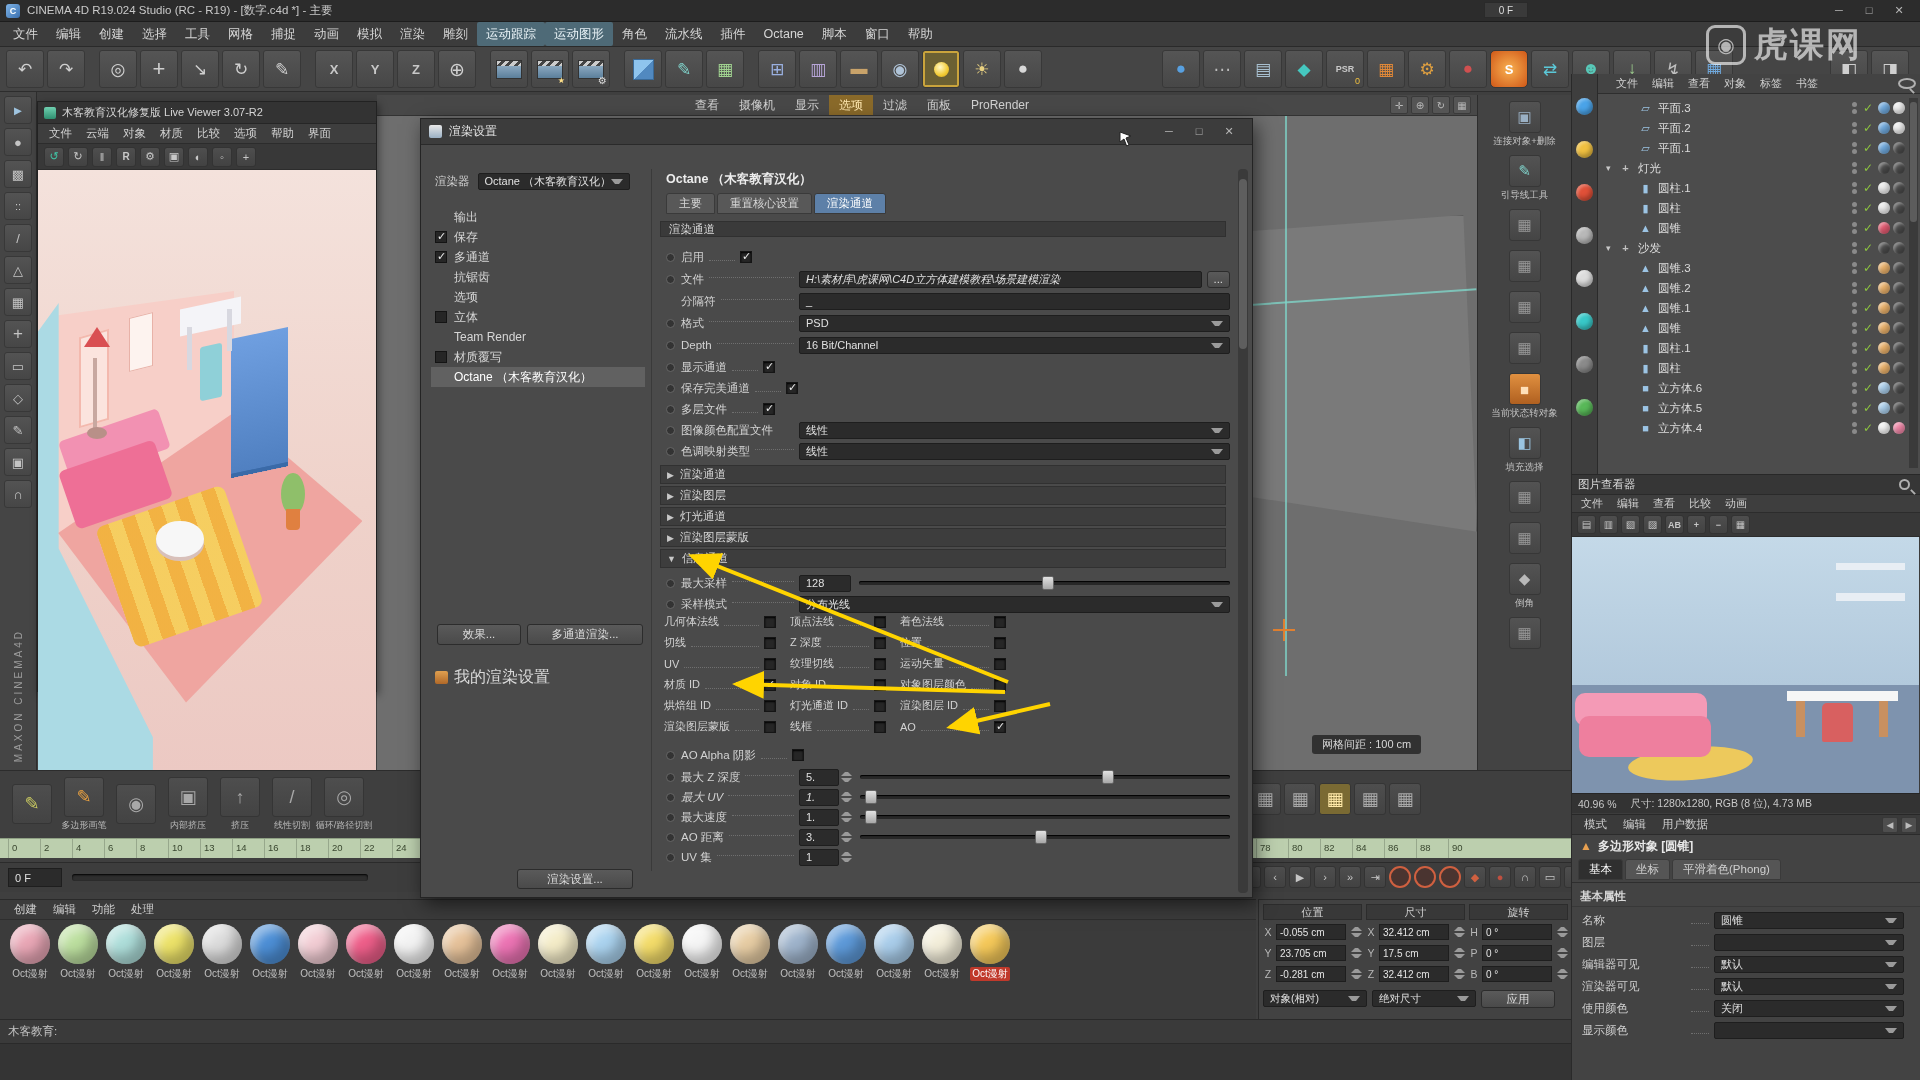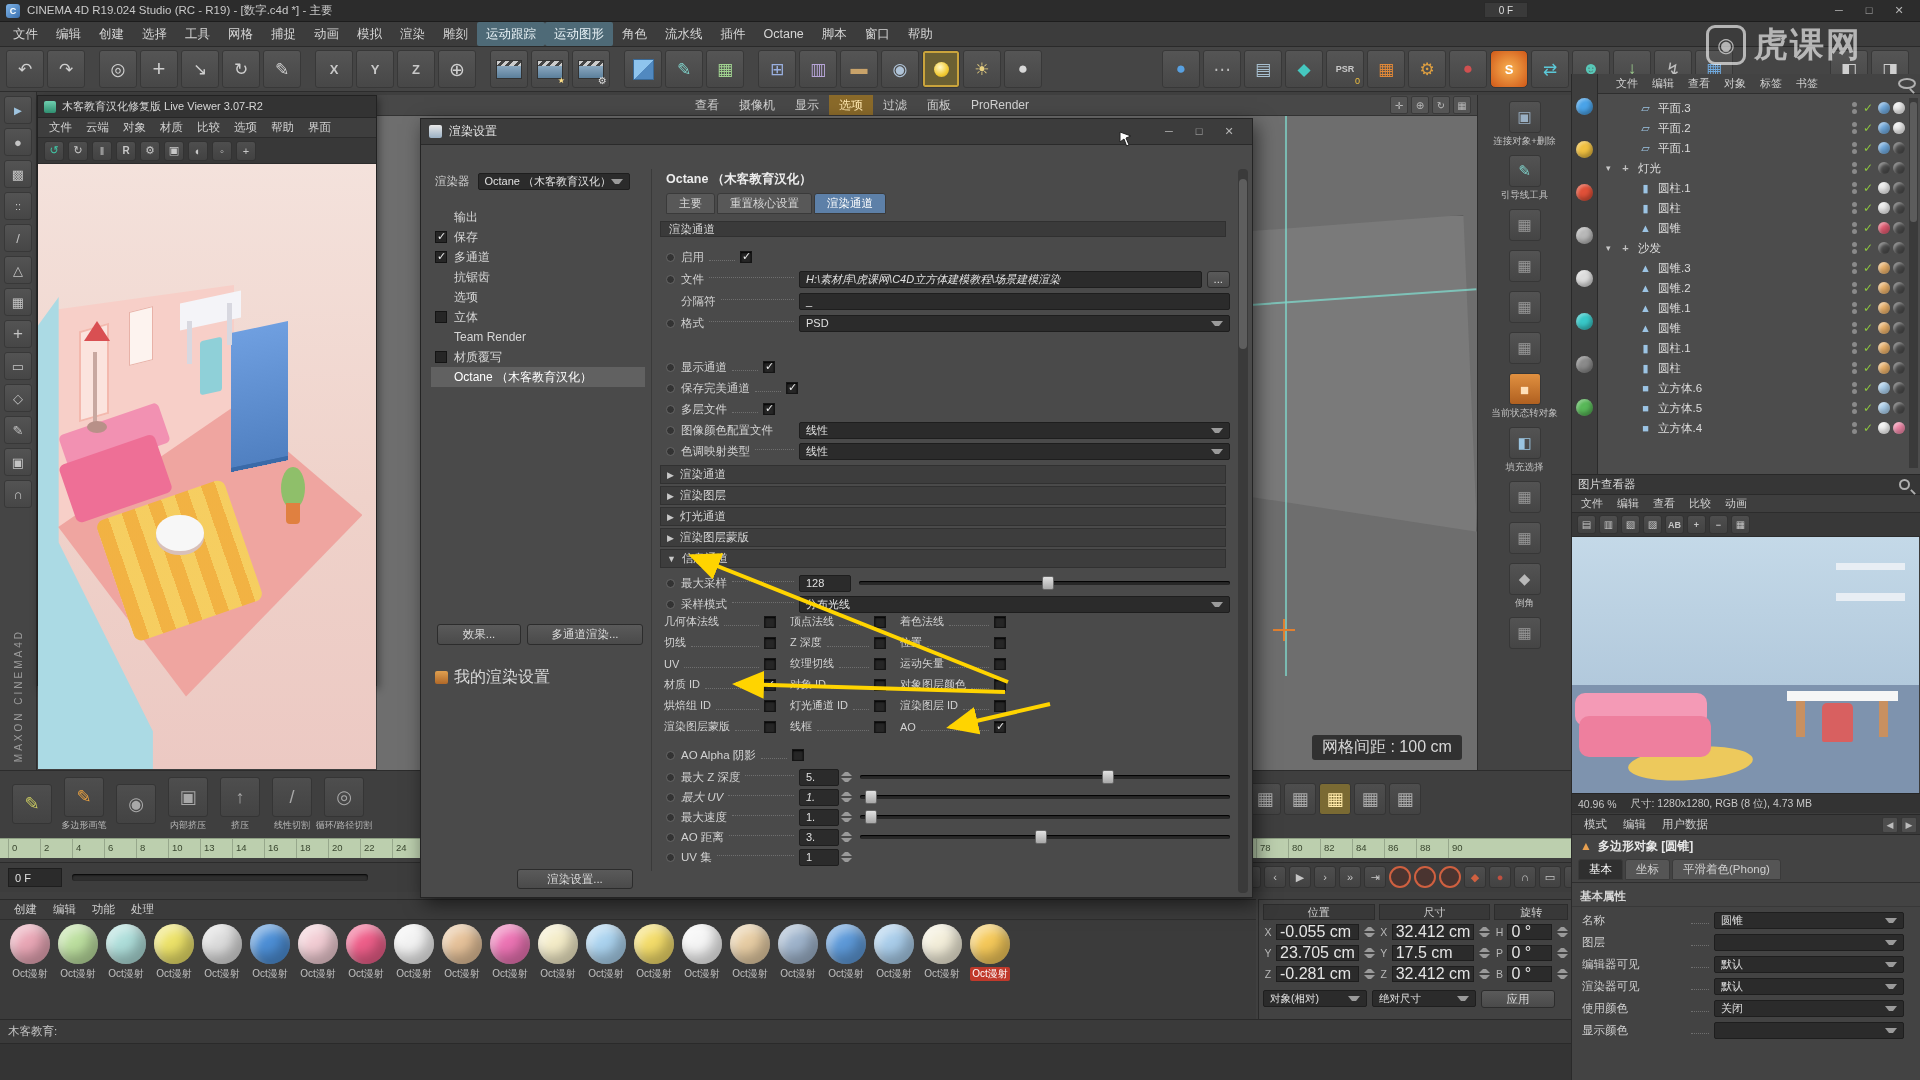--- a/index.html
+++ b/index.html
@@ -59,41 +59,41 @@
 .k-layout-a::before{content:"◧";} .k-layout-b::before{content:"◨";}
 
 #leftcol{left:0;top:92px;width:37px;height:678px;background:#454545;border-right:1px solid #2d2d2d;display:flex;flex-direction:column;align-items:center;padding-top:4px;}
 .lpi{width:28px;height:28px;margin-bottom:4px;background:linear-gradient(#535353,#464646);border:1px solid #383838;border-radius:3px;display:flex;align-items:center;justify-content:center;font-size:13px;color:#c4c4c4;flex:none;}
 .k-editable::before{content:"►";color:#9fc4e0;} .k-model::before{content:"●";} .k-texture::before{content:"▩";}
 .k-points::before{content:"::";font-size:11px;} .k-edges::before{content:"/";} .k-polys::before{content:"△";}
 .k-mesh::before{content:"▦";} .k-axis::before{content:"+";font-size:17px;} .k-workplane::before{content:"▭";}
 .k-snap::before{content:"◇";} .k-paint::before{content:"✎";} .k-lockpal::before{content:"▣";} .k-magnet::before{content:"∩";}
 #brand{writing-mode:vertical-rl;transform:rotate(180deg);font-size:10px;letter-spacing:3px;color:#9c9c9c;margin-top:auto;margin-bottom:8px;}
 
-#lv{left:37px;top:95px;width:340px;height:591px;background:#701a75;border:1px solid #222;box-shadow:2px 3px 8px rgba(0,0,0,.4);}
+#lv{left:37px;top:101px;width:340px;height:591px;background:#701a75;border:1px solid #222;box-shadow:2px 3px 8px rgba(0,0,0,.4);}
 #lvtitle{height:22px;background:#333;display:flex;align-items:center;padding:0 6px;border-bottom:1px solid #262626;}
 #lvtitle .ic{width:12px;height:12px;background:linear-gradient(#6fd0b0,#2f8f70);border-radius:2px;margin-right:6px;}
 #lvtitle .t{font-size:11px;color:#d6d6d6;white-space:nowrap;}
 #lvmenus{height:20px;background:#3e3e3e;display:flex;align-items:center;padding-left:4px;border-bottom:1px solid #2c2c2c;}
 #lvmenus span{padding:0 7px;font-size:11.5px;color:#cfcfcf;}
 #lvtools{height:26px;background:#383838;display:flex;align-items:center;gap:4px;padding-left:6px;border-bottom:1px solid #2c2c2c;}
 .lvi{width:20px;height:20px;background:linear-gradient(#4e4e4e,#424242);border:1px solid #333;border-radius:3px;display:flex;align-items:center;justify-content:center;font-size:11px;color:#c8c8c8;}
 .k-sync::before{content:"↺";color:#40c8a8;} .k-refresh::before{content:"↻";} .k-pause::before{content:"‖";}
 .k-region .t{font-size:10px;font-weight:bold;} .k-gear2::before{content:"⚙";} .k-lock2::before{content:"▣";}
 .k-half::before{content:"◐";} .k-pin::before{content:"◦";} .k-pick::before{content:"+";}
 #lvscene{position:relative;width:338px;height:605px;overflow:hidden;background:linear-gradient(180deg,#f4e2dc,#efd2ca 55%,#ecc9c3);}
 #lvscene div{position:absolute;}
 
 #vp{left:377px;top:95px;width:1100px;height:675px;background:#6e6e6e;overflow:hidden;}
 #vpmenu{position:absolute;left:0;top:0;width:100%;height:21px;background:#484848;border-bottom:1px solid #333;display:flex;align-items:center;padding-left:308px;}
 .vmenu{padding:0 10px;font-size:12px;color:#d2d2d2;line-height:20px;}
 .vmenu.active{background:#8a6a2a;color:#ffe8b0;}
 #vpicons{position:absolute;right:6px;top:1px;display:flex;gap:3px;}
 .vpi{width:18px;height:18px;background:#555;border:1px solid #3a3a3a;border-radius:2px;font-size:10px;color:#bbb;display:flex;align-items:center;justify-content:center;}
-#gridlabel{position:absolute;left:935px;top:640px;background:rgba(42,42,42,.9);border-radius:3px;padding:2px 10px;font-size:16px;color:#d8d8d8;}
+#gridlabel{position:absolute;left:935px;top:640px;background:rgba(42,42,42,.9);border-radius:3px;padding:2px 10px;font-size:11px;color:#d8d8d8;}
 
 #strip{left:1477px;top:95px;width:94px;height:675px;background:#434343;border-left:1px solid #2d2d2d;display:flex;flex-direction:column;align-items:center;padding-top:6px;}
 .sitem{display:flex;flex-direction:column;align-items:center;margin-bottom:7px;flex:none;}
 .sico{width:32px;height:32px;background:linear-gradient(#535353,#454545);border:1px solid #373737;border-radius:3px;display:flex;align-items:center;justify-content:center;font-size:15px;color:#c6c6c6;}
 .slabel{font-size:9.5px;color:#c2c2c2;margin-top:2px;text-align:center;width:92px;white-space:nowrap;overflow:hidden;}
 .k-connect::before{content:"▣";color:#9ab0c4;} .k-pen2::before{content:"✎";color:#7fd0c8;}
 .k-g1::before,.k-g2::before,.k-g3::before,.k-g4::before,.k-g5::before,.k-g6::before,.k-g7::before{content:"▦";color:#999;}
 .k-state{background:linear-gradient(#e09040,#b06020);} .k-state::before{content:"■";color:#ffe0b8;}
 .k-fill::before{content:"◧";color:#9ac4e0;} .k-bevel::before{content:"◆";color:#b8b8b8;}
 
@@ -128,21 +128,21 @@
 .mat{width:48px;display:flex;flex-direction:column;align-items:center;flex:none;}
 .msphere{width:40px;height:40px;border-radius:50%;background:var(--c,#888);box-shadow:inset -7px -9px 12px rgba(0,0,0,.28),inset 5px 7px 9px rgba(255,255,255,.45);}
 .mlabel{font-size:10px;color:#c0c0c0;margin-top:3px;padding:0 2px;white-space:nowrap;}
 .mat.sel .mlabel{background:#c0392b;color:#fff;border-radius:2px;}
 
 #cm{left:1258px;top:899px;width:314px;height:120px;background:#424242;border-top:1px solid #2a2a2a;border-left:1px solid #2a2a2a;padding:4px;}
 #cmgrid{display:grid;grid-template-columns:1fr 1fr 1fr;gap:4px;}
 .cmh{height:16px;background:#383838;border:1px solid #2c2c2c;font-size:11px;color:#cfcfcf;display:flex;align-items:center;justify-content:center;}
 .crow{height:18px;display:flex;align-items:center;gap:3px;margin-top:3px;}
 .axis{width:10px;font-size:10.5px;color:#b8b8b8;text-align:center;}
-.cinp{flex:1;height:16px;background:#2b2b2b;border:1px solid #1e1e1e;color:#e4e4e4;font-size:16px;display:flex;align-items:center;padding:0 3px;white-space:nowrap;overflow:hidden;}
+.cinp{flex:1;height:16px;background:#2b2b2b;border:1px solid #1e1e1e;color:#e4e4e4;font-size:10px;display:flex;align-items:center;padding:0 3px;white-space:nowrap;overflow:hidden;}
 #cmfoot{display:flex;gap:5px;margin-top:7px;}
 
 #sb{left:0;top:1019px;width:1571px;height:24px;background:#3a3a3a;border-top:1px solid #292929;display:flex;align-items:center;padding-left:8px;font-size:11.5px;color:#c4c4c4;}
 #bstrip{left:0;top:1043px;width:1571px;height:37px;background:#343434;border-top:1px solid #2a2a2a;}
 
 #sidestrip{left:1571px;top:74px;width:26px;height:400px;background:#3e3e3e;border-left:1px solid #292929;display:flex;flex-direction:column;align-items:center;padding-top:24px;}
 .ssi{width:17px;height:17px;border-radius:50%;background:var(--c,#888);margin-bottom:26px;box-shadow:inset -2px -3px 4px rgba(0,0,0,.3),inset 2px 2px 3px rgba(255,255,255,.3);flex:none;}
 #om{left:1597px;top:74px;width:323px;height:400px;background:#4c4c4c;border-left:1px solid #2a2a2a;}
 #ommenus{height:20px;background:#434343;border-bottom:1px solid #2e2e2e;display:flex;align-items:center;padding-left:4px;}
 #ommenus span{padding:0 7px;font-size:11px;color:#d0d0d0;}
@@ -1465,20 +1465,28 @@
         <span class="inp" style="width:441px;">_</span>
       </div>
       <div class="prow" style="top:144px;">
         <span class="pdot"></span>
         <span class="labwrap">
             <span class="plab">格式</span>
             <span class="lead"></span>
           </span>
         <span class="dd" style="width:441px;">PSD</span>
       </div>
+      <div class="prow" style="top:166px;">
+        <span class="pdot"></span>
+        <span class="labwrap">
+            <span class="plab">Depth</span>
+            <span class="lead"></span>
+          </span>
+        <span class="dd" style="width:441px;">16 Bit/Channel</span>
+      </div>
       <div class="prow" style="top:188px;">
         <span class="pdot"></span>
           <span class="plab">显示通道</span>
           <span class="leadS"></span>
         <span class="cb checked"></span>
       </div>
       <div class="prow" style="top:209px;">
         <span class="pdot"></span>
           <span class="plab">保存完美通道</span>
           <span class="leadS"></span>

